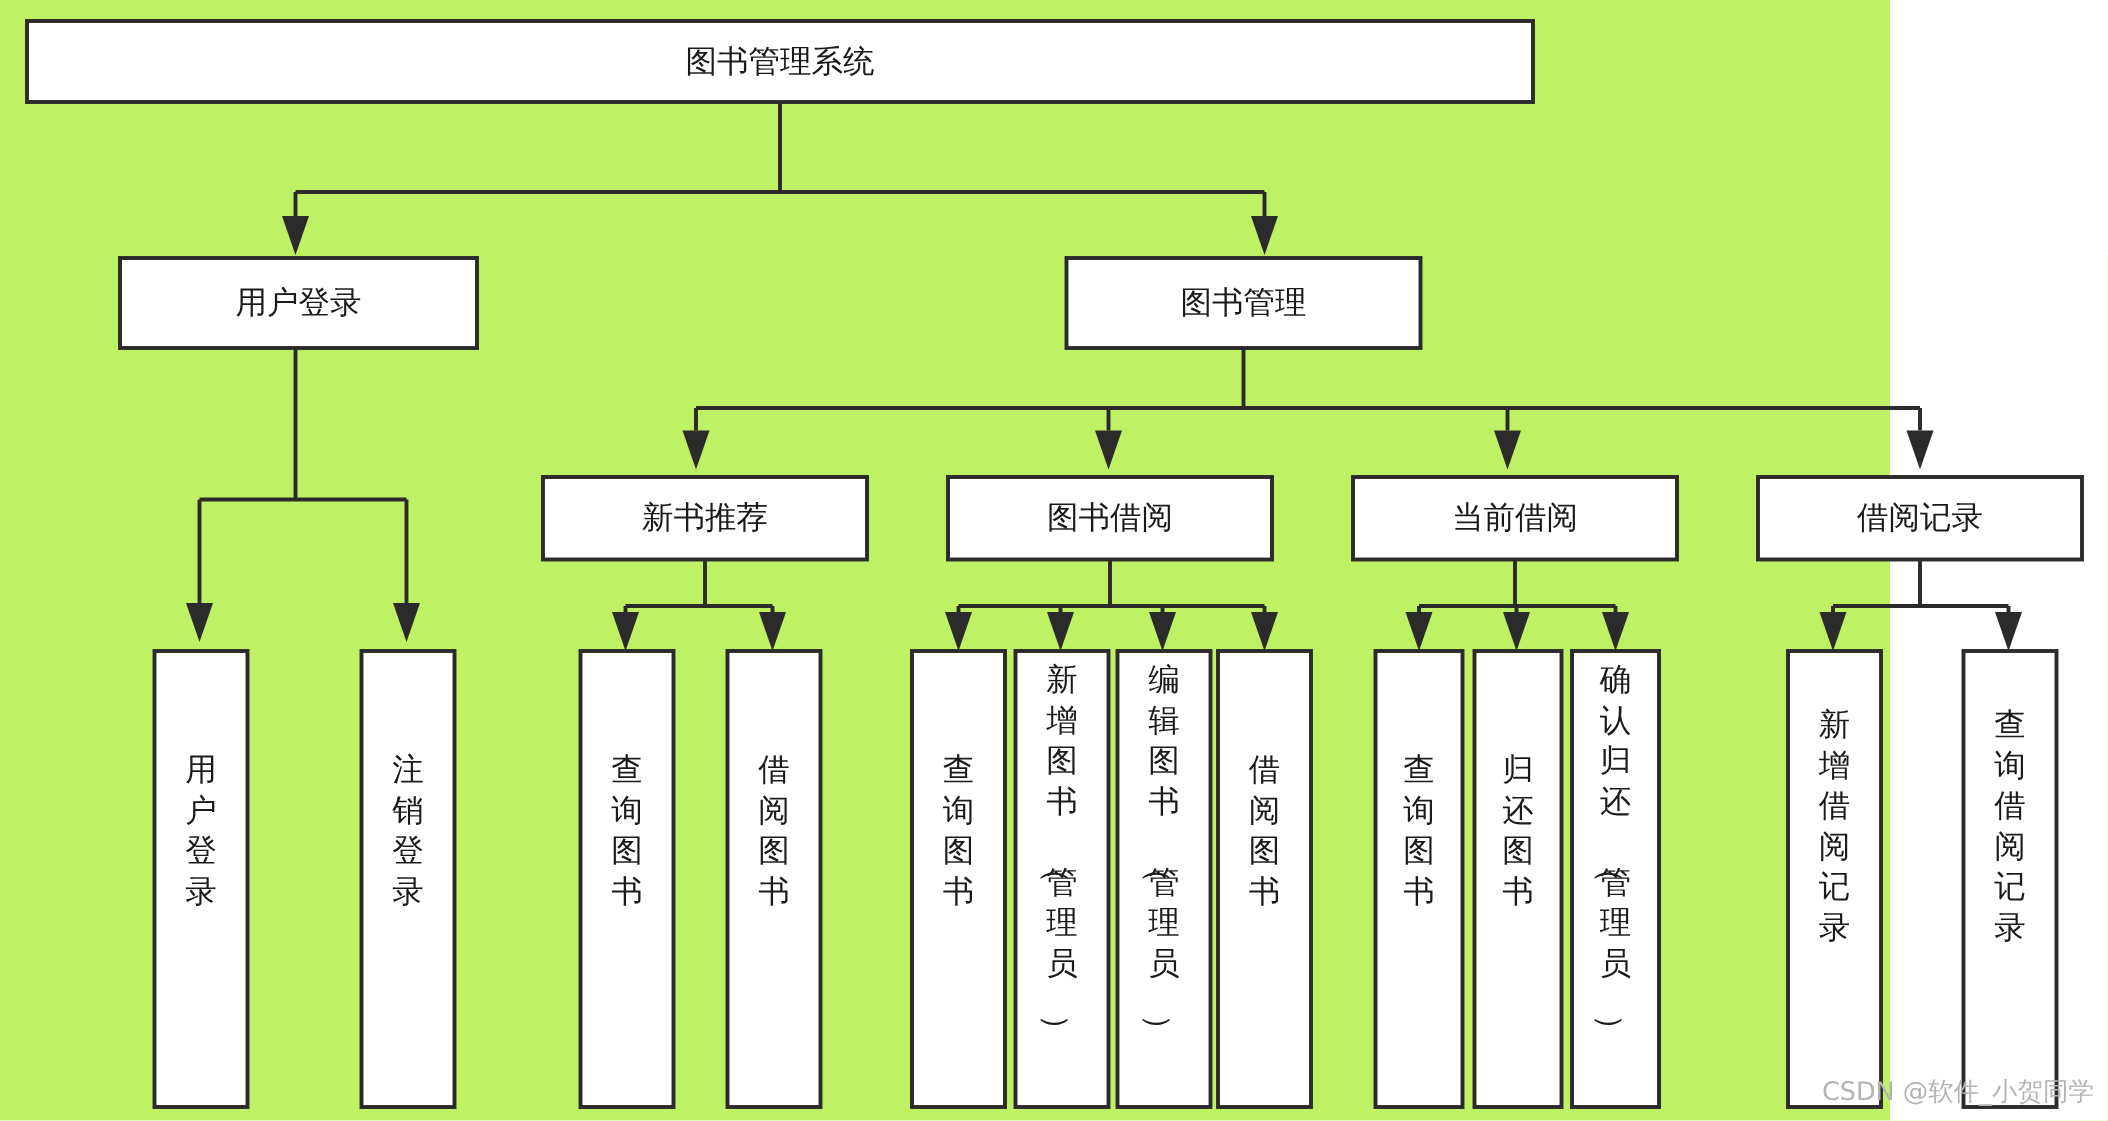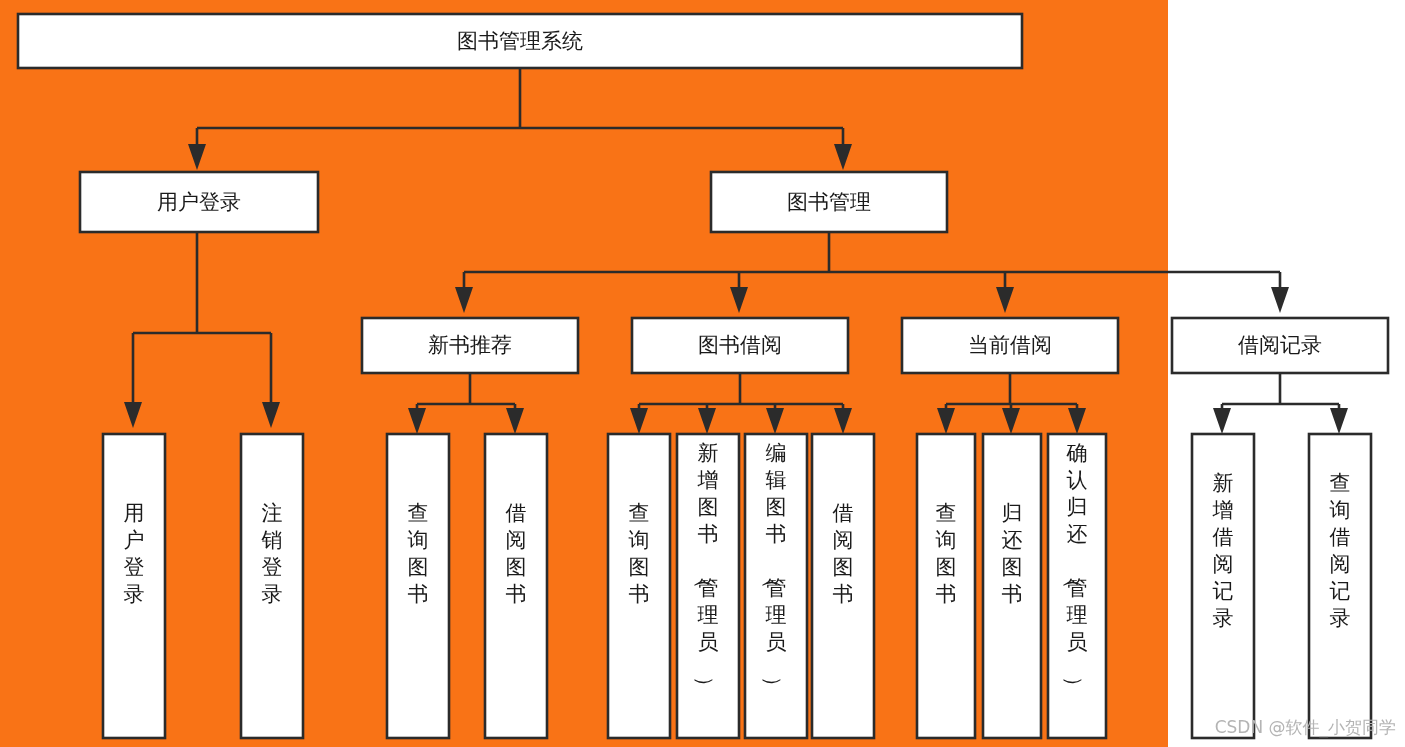--- a/index.html
+++ b/index.html
@@ -9,23 +9,23 @@
     background: #ffffff;
   }
   body {
     width: 1405px;
     height: 747px;
     font-family: "DejaVu Sans", "Liberation Sans", sans-serif;
     overflow: hidden;
   }
   #diagram-root {
     position: relative;
-    width: 1168px;
+    width: 1260px;
     height: 747px;
-    background: #f97316;
+    background: #bef264;
   }
   svg#diagram-svg {
     position: absolute;
     top: 0;
     left: 0;
     width: 1405px;
     height: 747px;
     display: block;
   }
   .node-box {

